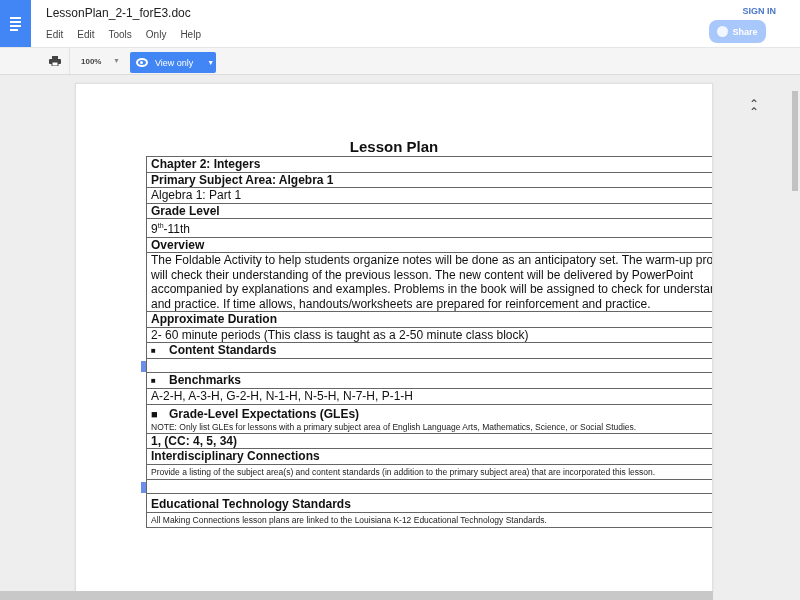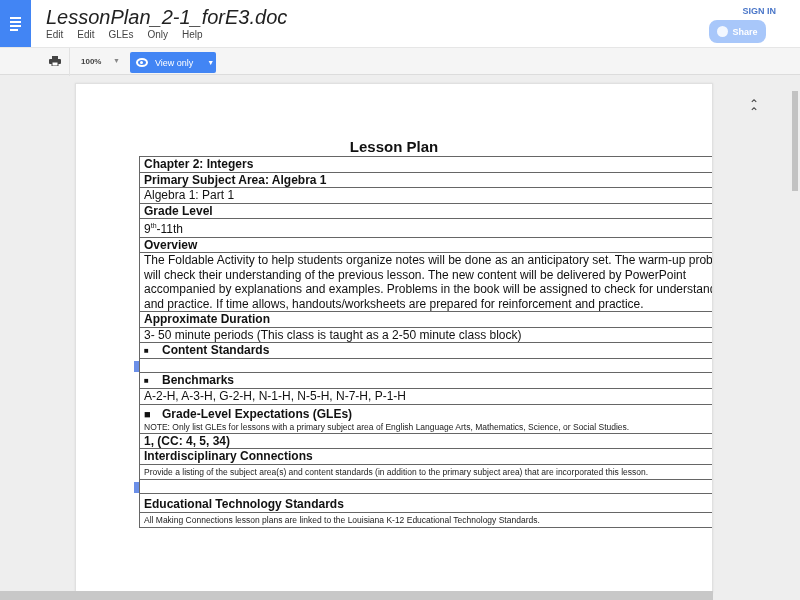--- a/index.html
+++ b/index.html
@@ -2,40 +2,40 @@
 <html><head>
 <meta charset="utf-8">
 <style>
   * { box-sizing: border-box; margin: 0; padding: 0; }
   html, body { width: 800px; height: 600px; overflow: hidden; background: #eeeeee; font-family: "Liberation Sans", sans-serif; }
   .header { position: absolute; left: 0; top: 0; width: 800px; height: 47px; background: #ffffff; }
   .doc-logo { position: absolute; left: 0; top: 0; width: 31px; height: 47px; background: #4285f4; display: flex; align-items: center; justify-content: center; }
   .doc-logo .lines { width: 11px; }
   .doc-logo .lines div { height: 2px; background: #ffffff; margin: 2px 0; }
   .doc-logo .lines div.short { width: 8px; }
-  .title { position: absolute; left: 46px; top: 6px; font-size: 20px; color: #222; font-style: italic; }
+  .title { position: absolute; left: 46px; top: 6px; font-size: 12px; color: #222; }
   .menubar { position: absolute; left: 46px; top: 29px; display: flex; gap: 14px; font-size: 10px; color: #444; }
   .menubar span { cursor: pointer; }
   .signin { position: absolute; right: 24px; top: 6px; font-size: 9px; font-weight: bold; color: #4a76c8; }
   .share-btn { position: absolute; left: 709px; top: 20px; width: 57px; height: 23px; background: #a8c7fa; border-radius: 8px; color: #fff; font-size: 9px; font-weight: bold; display: flex; align-items: center; justify-content: center; gap: 4px; }
   .share-btn .globe { width: 11px; height: 11px; border-radius: 50%; background: #ffffff; opacity: 0.85; }
   .toolbar { position: absolute; left: 0; top: 47px; width: 800px; height: 28px; background: #f5f5f5; border-top: 1px solid #e6e6e6; border-bottom: 1px solid #dcdcdc; }
   .print-icon { position: absolute; left: 49px; top: 8px; width: 12px; height: 10px; }
   .tb-sep { position: absolute; left: 69px; top: 0; width: 1px; height: 28px; background: #e2e2e2; }
   .zoom-sel { position: absolute; left: 81px; top: 9px; font-size: 8px; font-weight: bold; color: #444; }
   .zoom-caret { position: absolute; left: 113px; top: 9px; font-size: 7px; color: #888; }
   .viewonly { position: absolute; left: 130px; top: 4px; width: 86px; height: 21px; background: #4285f4; border-radius: 2px; color: #fff; font-size: 9px; font-weight: normal; display: flex; align-items: center; }
   .viewonly .eye { margin-left: 6px; width: 12px; height: 9px; border: 2px solid #fff; border-radius: 50%; position: relative; }
   .viewonly .eye::after { content: ""; position: absolute; left: 2px; top: 1px; width: 3px; height: 3px; background: #fff; border-radius: 50%; }
   .viewonly .vo-label { margin-left: 7px; }
   .viewonly .vo-caret { margin-left: 14px; font-size: 7px; }
   .collapse-icon { position: absolute; left: 749px; top: 52px; font-size: 12px; color: #444; line-height: 8px; }
   .page { position: absolute; left: 75px; top: 83px; width: 638px; height: 510px; background: #ffffff; border: 1px solid #e0e0e0; box-shadow: 0 0 2px rgba(0,0,0,0.08); overflow: hidden; }
   .doc-heading { position: absolute; left: 0; width: 100%; top: 54px; text-align: center; font-size: 15px; font-weight: bold; color: #111; }
-  table.lp { position: absolute; left: 63px; top: 72px; width: 604px; border-collapse: collapse; font-size: 12px; color: #111; }
+  table.lp { position: absolute; left: 70px; top: 72px; width: 604px; border-collapse: collapse; font-size: 12px; color: #111; }
   table.lp td { border: 1.5px solid #666; padding: 0 4px; line-height: 14.5px; vertical-align: top; }
   td.h { font-weight: bold; }
   td.small { font-size: 8.5px; line-height: 11px; color: #222; }
   td.empty { height: 14px; position: relative; }
   .cursor-mark { position: absolute; left: -6px; top: 2px; width: 5px; height: 11px; background: #6b8fe8; }
   .bullet { display: inline-block; width: 18px; font-size: 8px; vertical-align: middle; }
   .bullet.big { font-size: 11px; }
   sup { font-size: 7px; }
   .vscroll { position: absolute; left: 790px; top: 83px; width: 10px; height: 510px; background: #eeeeee; }
   .vscroll .thumb { position: absolute; left: 2px; top: 8px; width: 6px; height: 100px; background: #c2c2c2; }
@@ -50,21 +50,21 @@
         <div></div>
         <div></div>
         <div></div>
         <div class="short"></div>
       </div>
   </div>
   <div class="title">LessonPlan_2-1_forE3.doc</div>
   <div class="menubar">
     <span>Edit</span>
     <span>Edit</span>
-    <span>GLEs</span>
+    <span>Tools</span>
     <span>Only</span>
     <span>Help</span>
   </div>
   <div class="signin">SIGN IN</div>
   <div class="share-btn">
     <span class="globe"></span>
     <span>Share</span>
   </div>
 </div>
 
@@ -107,21 +107,21 @@
     <tr>
           <td class="h">Overview</td>
         </tr>
     <tr>
           <td>The Foldable Activity to help students organize notes will be done as an anticipatory set. The warm-up problem will check their understanding of the previous lesson. The new content will be delivered by PowerPoint accompanied by explanations and examples. Problems in the book will be assigned to check for understanding and practice. If time allows, handouts/worksheets are prepared for reinforcement and practice.</td>
         </tr>
     <tr>
           <td class="h">Approximate Duration</td>
         </tr>
     <tr>
-          <td>3- 50 minute periods (This class is taught as a 2-50 minute class block)</td>
+          <td>2- 60 minute periods (This class is taught as a 2-50 minute class block)</td>
         </tr>
     <tr>
           <td class="h"><span class="bullet">■</span><span>Content Standards</span></td>
         </tr>
     <tr>
           <td class="empty">
             <span class="cursor-mark"></span>
           </td>
         </tr>
     <tr>

